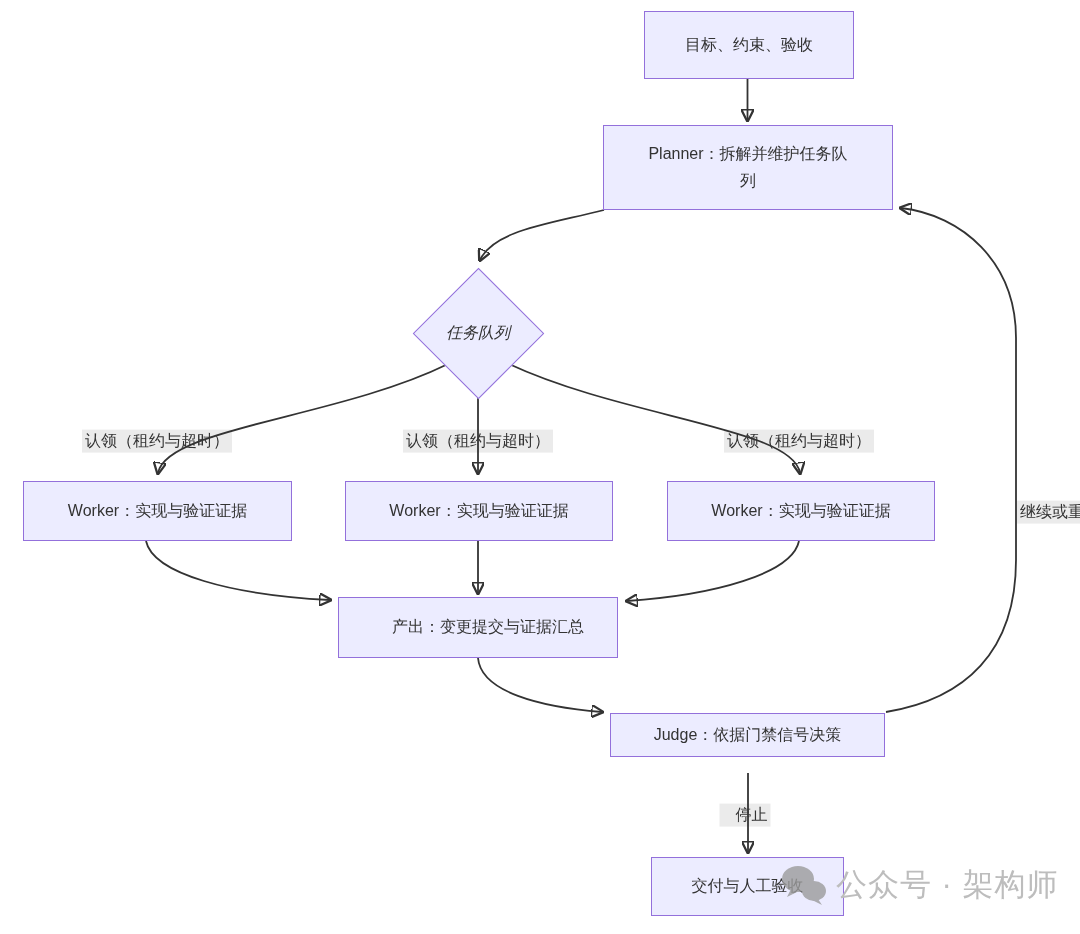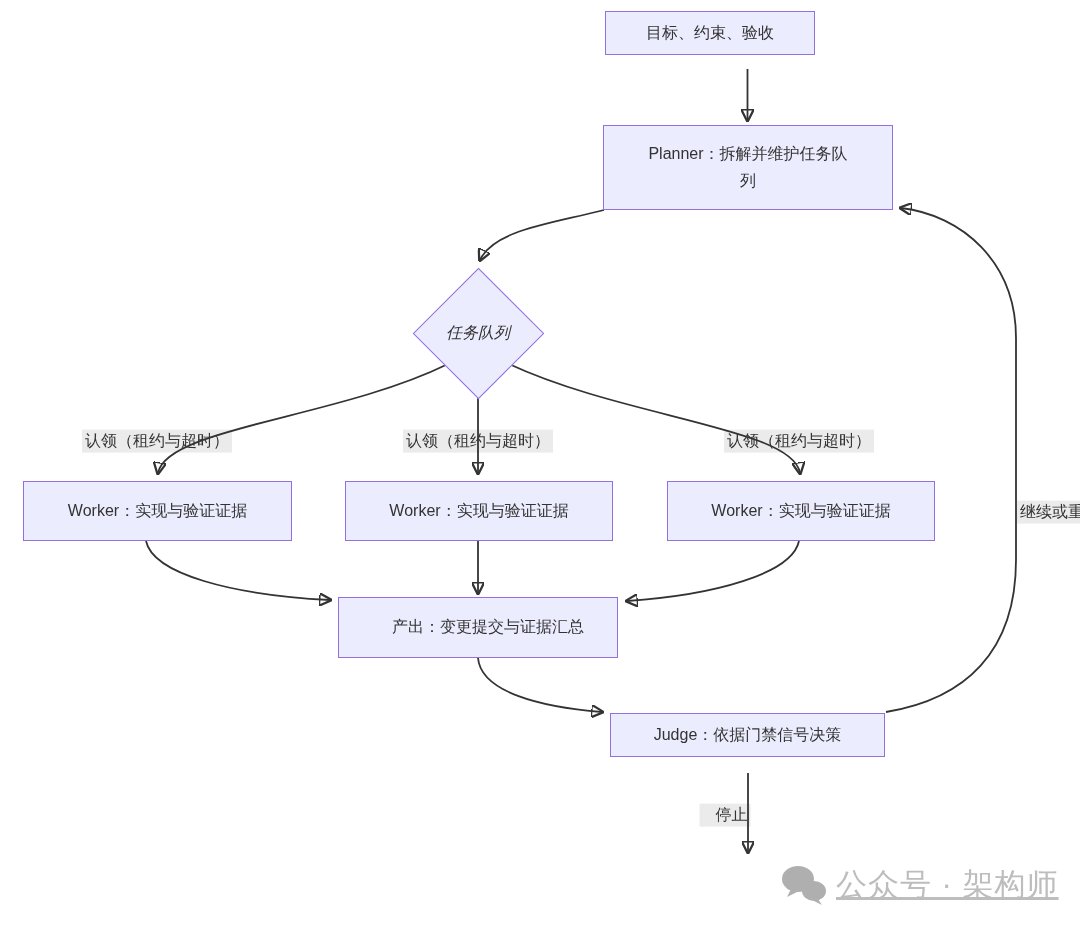--- a/index.html
+++ b/index.html
@@ -14,21 +14,21 @@
   #edges path, #edges line { stroke:#333333; stroke-width:1.8; fill:none; }
 
   
   .node {
     position:absolute; z-index:3; box-sizing:border-box;
     background:#ECECFF; border:1px solid #9370DB;
     display:flex; align-items:center; justify-content:center;
     font-size:16px; color:#333333; text-align:center;
     line-height:1.65; white-space:pre-line;
   }
-  .n-goal    { left:605px; top:11px;  width:210px; height:44px; }
+  .n-goal    { left:644px; top:11px;  width:210px; height:68px; }
   .n-planner { left:603px; top:125px; width:290px; height:85px; }
   .n-worker1 { left:23px;  top:481px; width:269px; height:60px; }
   .n-worker2 { left:345px; top:481px; width:268px; height:60px; }
   .n-worker3 { left:667px; top:481px; width:268px; height:60px; }
   .n-output  { left:338px; top:597px; width:280px; height:61px;padding-left:20px; }
   .n-judge   { left:610px; top:713px; width:275px; height:44px; }
   .n-deliver { left:651px; top:857px; width:193px; height:59px; }
 
   
   .diamond-wrap { position:absolute; left:413px; top:268px; width:130px; height:130px; z-index:3;font-style:italic; }
@@ -44,30 +44,30 @@
   
   .edge-label {
     position:absolute; z-index:1; transform:translate(-50%,-50%);
     background:rgba(232,232,232,0.85); color:#333333;
     font-size:16px; line-height:1.3; padding:1px 3px; white-space:nowrap;
   }
   .el-claim1   { left:157px;  top:441px; }
   .el-claim2   { left:478px;  top:441px; }
   .el-claim3   { left:799px;  top:441px; }
   .el-continue { left:1060px; top:512px; }
-  .el-stop     { left:725px;  top:815px;padding-left:16px; }
+  .el-stop     { left:745px;  top:815px;padding-left:16px; }
 
   
   .watermark {
     position:absolute; left:781px; top:864px; z-index:5;
     display:flex; align-items:center; pointer-events:none;
   }
   .watermark-text {
     margin-left:9px; font-size:31px; letter-spacing:1px;
-    color:#bdbdbd; white-space:nowrap;text-decoration:underline;
+    color:#bdbdbd; white-space:nowrap;
   }
 </style>
 </head>
 <body>
 
 <div id="canvas">
 
   <svg id="edges" width="1080" height="934" viewBox="0 0 1080 934">
     <defs>
       <marker id="arrow" viewBox="0 0 10 10" refX="8.5" refY="5" markerWidth="7" markerHeight="7" orient="auto">
@@ -118,20 +118,23 @@
   </div>
 
   <div class="node n-output">
     <span>产出：变更提交与证据汇总</span>
   </div>
 
   <div class="node n-judge">
     <span>Judge：依据门禁信号决策</span>
   </div>
 
+  <div class="node n-deliver">
+    <span>交付与人工验收</span>
+  </div>
 
   <div class="watermark">
     <svg width="46" height="42" viewBox="0 0 46 42">
       <g fill="#9c9c9c" opacity="0.8">
         <ellipse cx="17" cy="15" rx="16" ry="13"></ellipse>
         <path d="M 10,25 L 6,33 L 18,27 z"></path>
         <ellipse cx="33" cy="27" rx="12" ry="10"></ellipse>
         <path d="M 37,35 L 41,41 L 31,36 z"></path>
       </g>
     </svg>

